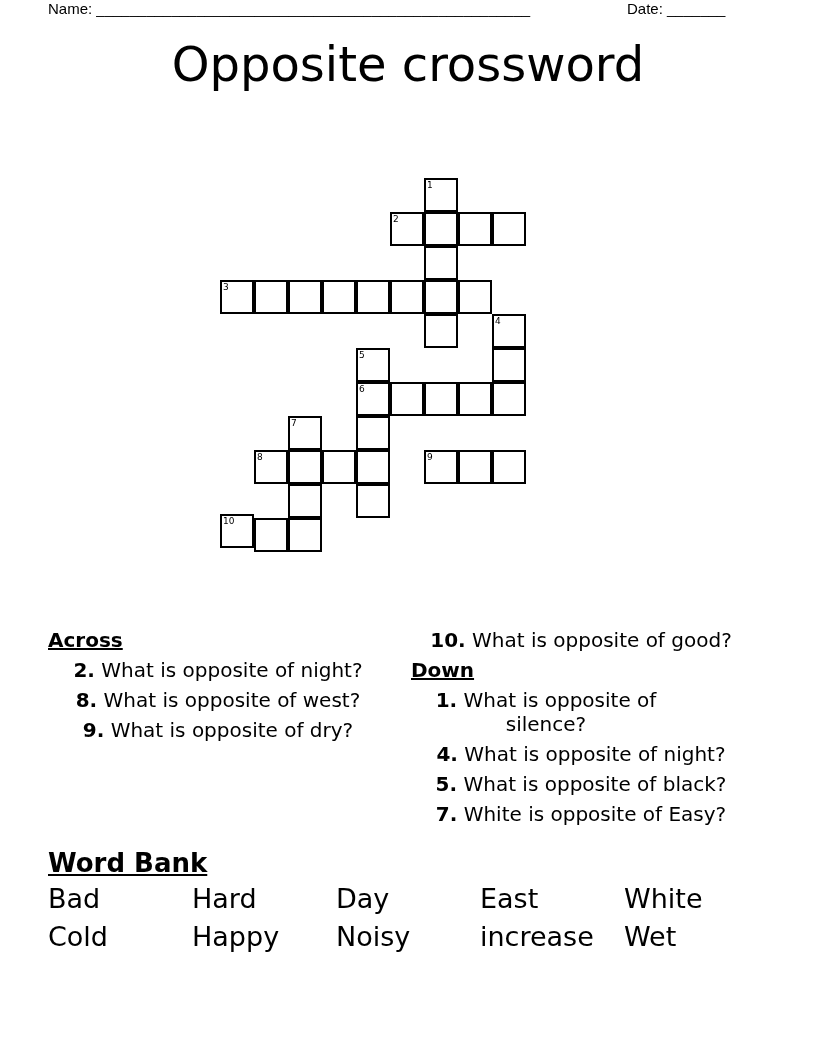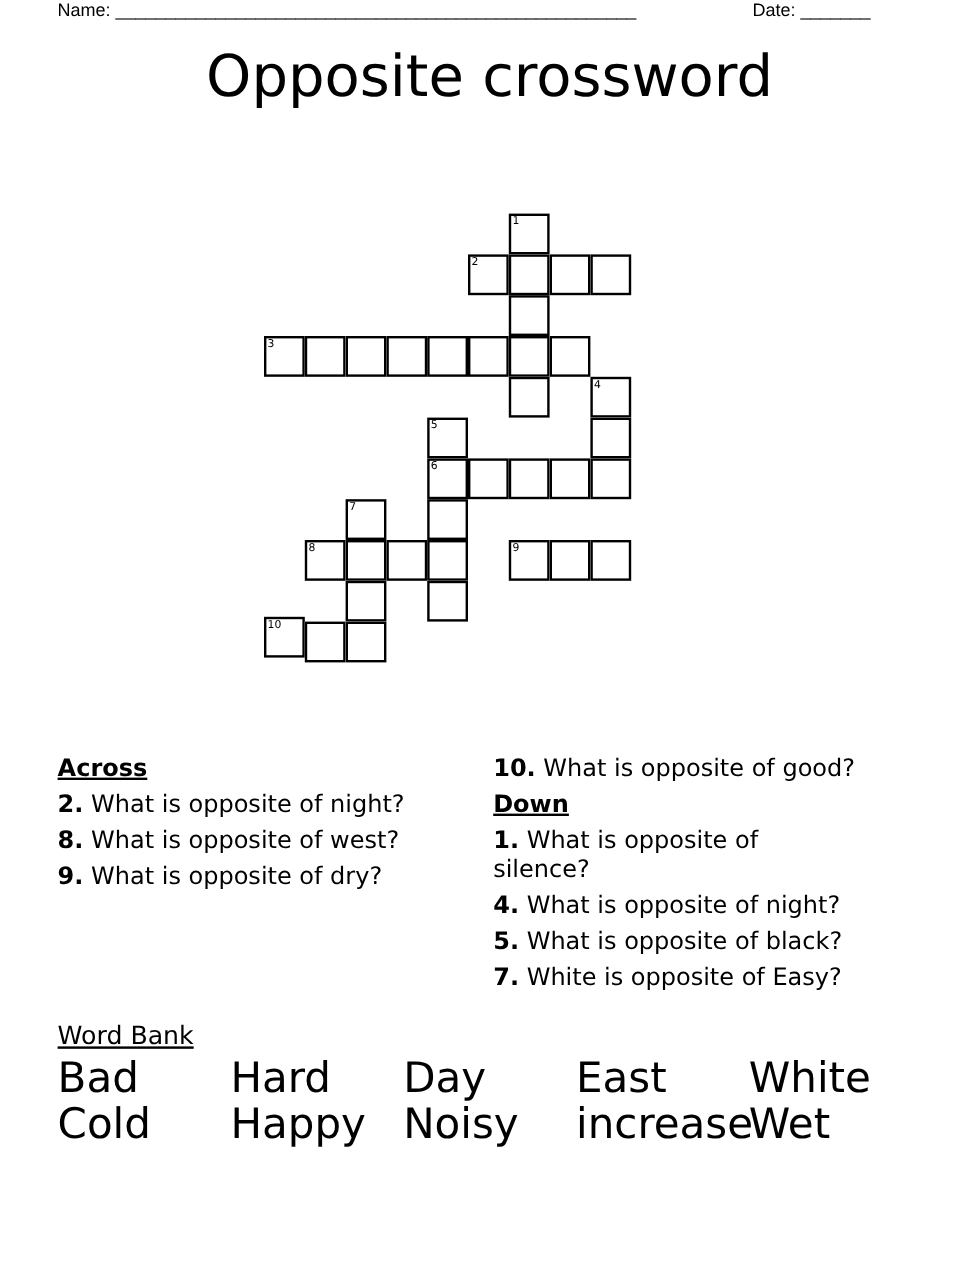--- a/index.html
+++ b/index.html
@@ -14,26 +14,26 @@
   .cell { position: absolute; width: 34px; height: 34px; box-sizing: border-box;
     border: 2px solid #000; background: #fff; }
   .cell .num { position: absolute; left: 1px; top: 0px; font-family: "DejaVu Sans", sans-serif;
     font-size: 9px; line-height: 10px; }
   .clues { position: absolute; left: 48px; top: 628px; width: 720px;
     font-family: "DejaVu Sans", sans-serif; font-size: 20px; line-height: 24px; }
   .col { position: absolute; top: 0; width: 340px; }
   .col.left { left: 0; }
   .col.right { left: 363px; }
   .heading { text-decoration: underline; font-weight: bold; margin-bottom: 6px; }
-  .clue { margin-bottom: 6px; }
+  .clue { margin-bottom: 6px; text-align: center; }
   .clue b { font-weight: bold; }
   .wordbank { position: absolute; left: 48px; top: 846px; width: 720px;
     font-family: "DejaVu Sans", sans-serif; }
-  .wordbank .wb-title { font-size: 21px; font-weight: normal; text-decoration: underline; line-height: 34px; }
-  .wb-row { position: relative; height: 38px; font-size: 35px; line-height: 38px; }
+  .wordbank .wb-title { font-size: 26px; font-weight: bold; text-decoration: underline; line-height: 34px; }
+  .wb-row { position: relative; height: 38px; font-size: 27px; line-height: 38px; }
   .wb-word { position: absolute; top: 0; }
 </style>
 </head>
 <body>
 
 <div class="header-line">
   <span class="name">Name: ____________________________________________________</span>
   <span class="date">Date: _______</span>
 </div>
 

